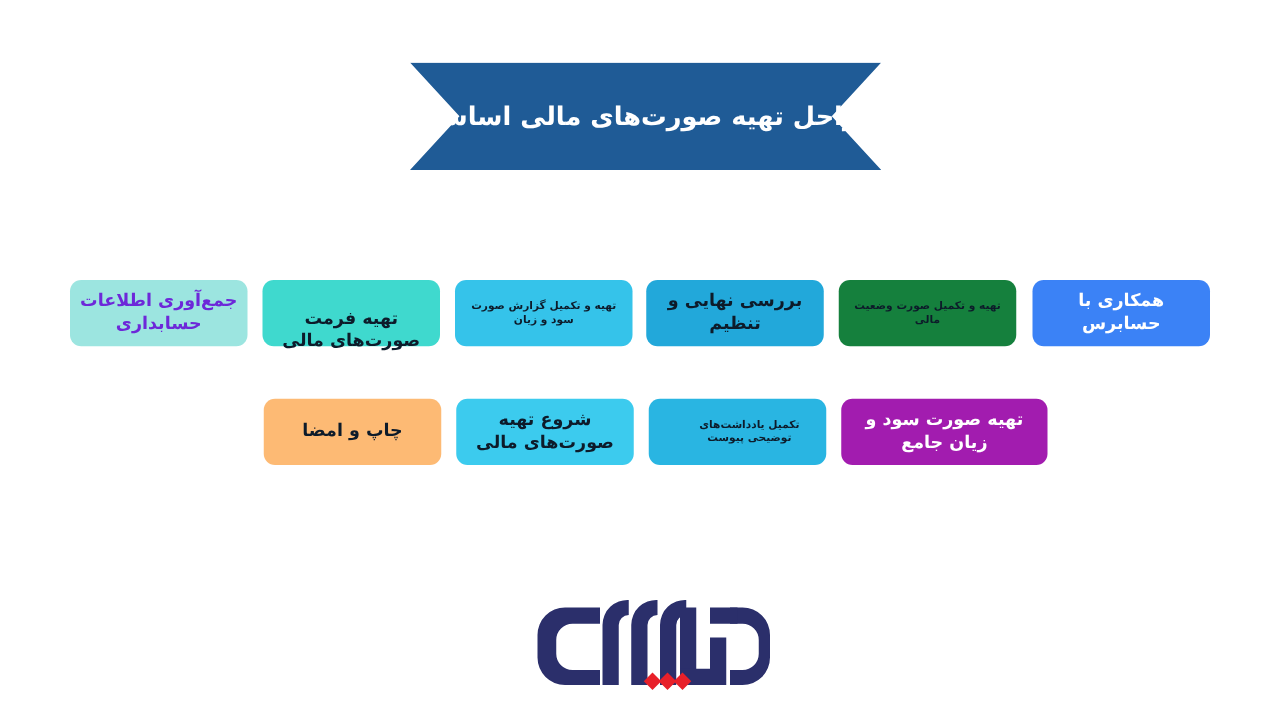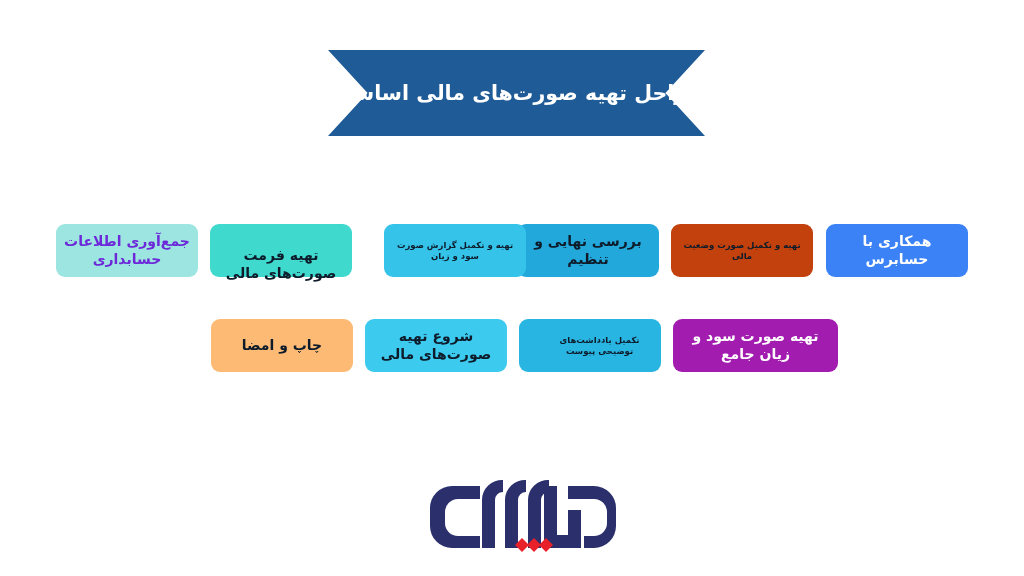--- a/index.html
+++ b/index.html
@@ -88,27 +88,27 @@
 
 <div id="banner">
   <div class="ribbon-shape right-notch" style="background: rgb(31, 91, 150);"></div>
   <div id="banner-title" style="color: rgb(255, 255, 255);">مراحل تهیه صورت‌های مالی اساسی</div>
 </div>
 
 <div id="flow-root">
     <div class="step-box" style="left: 826px; top: 224px; width: 142px; height: 53px; background: #3b82f6;">
       <span class="step-label size-lg" style="color: rgb(255, 255, 255);">همکاری با حسابرس</span>
     </div>
-    <div class="step-box" style="left: 671px; top: 224px; width: 142px; height: 53px; background: #c2410c;">
+    <div class="step-box" style="left: 671px; top: 224px; width: 142px; height: 53px; background: #15803d;">
       <span class="step-label size-sm" style="color: rgb(13, 27, 42);">تهیه و تکمیل صورت وضعیت مالی</span>
     </div>
     <div class="step-box" style="left: 517px; top: 224px; width: 142px; height: 53px; background: rgb(34, 168, 218);">
       <span class="step-label size-lg" style="color: rgb(13, 27, 42);">بررسی نهایی و تنظیم</span>
     </div>
-    <div class="step-box" style="left: 384px; top: 224px; width: 142px; height: 53px; background: rgb(53, 195, 234);">
+    <div class="step-box" style="left: 364px; top: 224px; width: 142px; height: 53px; background: rgb(53, 195, 234);">
       <span class="step-label size-sm" style="color: rgb(13, 27, 42);">تهیه و تکمیل گزارش صورت سود و زیان</span>
     </div>
     <div class="step-box" style="left: 210px; top: 224px; width: 142px; height: 53px; background: rgb(63, 217, 206);">
       <span class="step-label size-lg" style="color: rgb(13, 27, 42); margin-top: 28px;">تهیه فرمت صورت‌های مالی</span>
     </div>
     <div class="step-box" style="left: 56px; top: 224px; width: 142px; height: 53px; background: rgb(156, 229, 224);">
       <span class="step-label size-lg" style="color: #6d28d9;">جمع‌آوری اطلاعات حسابداری</span>
     </div>
     <div class="step-box" style="left: 673px; top: 319px; width: 165px; height: 53px; background: #a21caf; justify-content: flex-end;">
       <span class="step-label size-lg" style="color: rgb(255, 255, 255);">تهیه صورت سود و زیان جامع</span>

